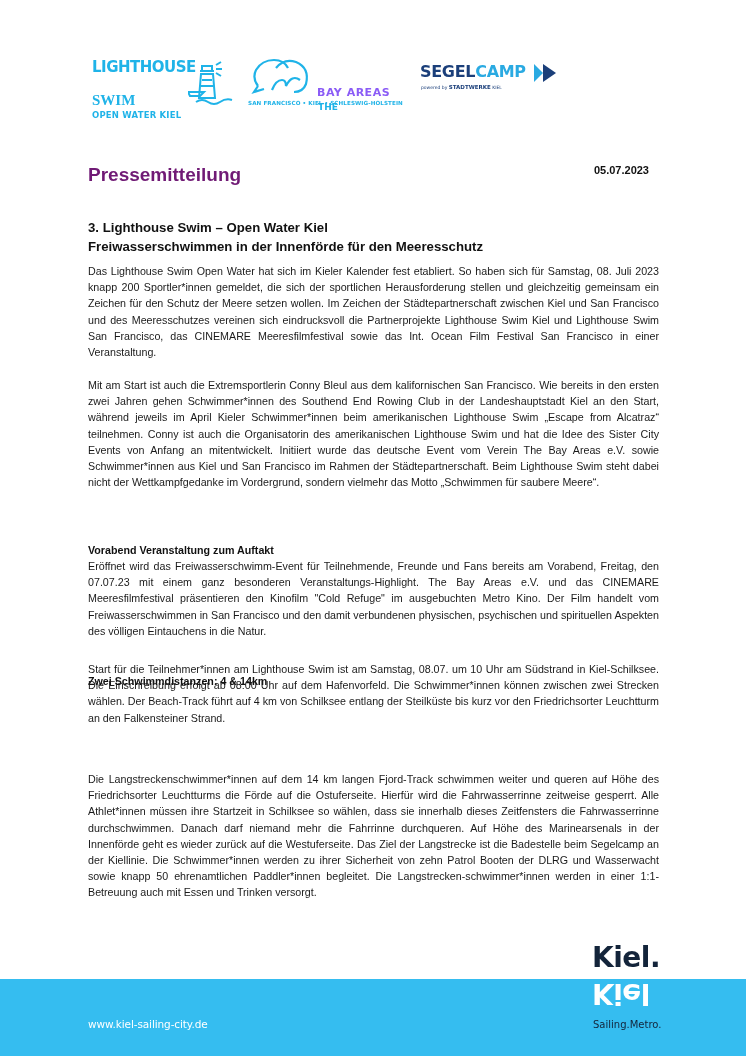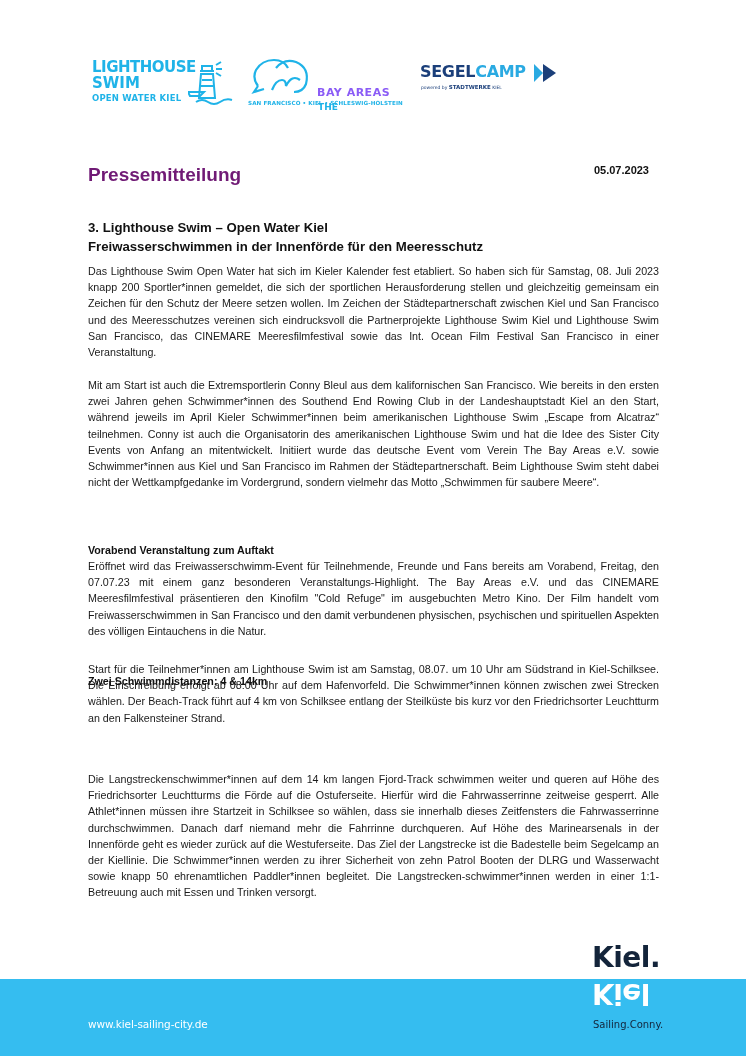--- a/index.html
+++ b/index.html
@@ -6,21 +6,21 @@
     body {
       width: 746px; height: 1056px; position: relative; overflow: hidden;
       background: #ffffff; color: #111;
       font-family: "Liberation Sans", "DejaVu Sans", sans-serif;
     }
     .logos { position: absolute; top: 44px; left: 0; width: 746px; height: 95px; }
     .logo { position: absolute; }
     .lh-logo { left: 92px; top: 16px; width: 150px; height: 50px; }
     .lh-text { position: absolute; left: 0; top: 0; color: #1fb3e8; font-weight: bold; line-height: 1; font-family: "DejaVu Sans", sans-serif; }
     .lh-text .l1 { font-size: 15px; letter-spacing: -0.5px; display:block; }
-    .lh-text .l2 { font-size: 15px; letter-spacing: 0px; display:block; margin-top:1px;}
+    .lh-text .l2 { font-size: 15px; letter-spacing: 0px; display:block; margin-top:18px;font-family:Liberation Serif, serif;}
     .lh-text .l3 { font-size: 8.5px; display:block; margin-top:3px; letter-spacing: 0.2px;}
     .lh-icon { position: absolute; left: 96px; top: 0; width: 48px; height: 50px; }
 
     .bay-logo { left: 244px; top: 8px; width: 170px; height: 60px; }
     .bay-icon { position: absolute; left: 6px; top: 4px; width: 64px; height: 40px; }
     .bay-the { position: absolute; left: 74px; top: 8px; font-size: 9px; font-weight: bold; color: #1fb3e8; font-family:"DejaVu Sans", sans-serif;margin-top:42px;}
     .bay-name { position: absolute; left: 73px; top: 34px; font-size: 11px; font-weight: bold; color: #8b5cf6; letter-spacing: 0.5px; font-family:"DejaVu Sans", sans-serif;}
     .bay-sub { position: absolute; left: 4px; top: 48px; font-size: 5.6px; font-weight: bold; color: #1fb3e8; letter-spacing: 0.1px; white-space: nowrap; font-family:"DejaVu Sans", sans-serif;}
 
     .segel-logo { left: 420px; top: 18px; width: 140px; height: 40px; text-align: right; }
@@ -130,14 +130,14 @@
 <div class="sub-head h3b">Zwei Schwimmdistanzen: 4 &amp; 14km</div>
 <p class="body-text p4">Start für die Teilnehmer*innen am Lighthouse Swim ist am Samstag, 08.07. um 10 Uhr am Südstrand in Kiel-Schilksee. Die Einschreibung erfolgt ab 08:00 Uhr auf dem Hafenvorfeld. Die Schwimmer*innen können zwischen zwei Strecken wählen. Der Beach-Track führt auf 4 km von Schilksee entlang der Steilküste bis kurz vor den Friedrichsorter Leuchtturm an den Falkensteiner Strand.</p>
 <p class="body-text p5">Die Langstreckenschwimmer*innen auf dem 14 km langen Fjord-Track schwimmen weiter und queren auf Höhe des Friedrichsorter Leuchtturms die Förde auf die Ostuferseite. Hierfür wird die Fahrwasserrinne zeitweise gesperrt. Alle Athlet*innen müssen ihre Startzeit in Schilksee so wählen, dass sie innerhalb dieses Zeitfensters die Fahrwasserrinne durchschwimmen. Danach darf niemand mehr die Fahrrinne durchqueren. Auf Höhe des Marinearsenals in der Innenförde geht es wieder zurück auf die Westuferseite. Das Ziel der Langstrecke ist die Badestelle beim Segelcamp an der Kiellinie. Die Schwimmer*innen werden zu ihrer Sicherheit von zehn Patrol Booten der DLRG und Wasserwacht sowie knapp 50 ehrenamtlichen Paddler*innen begleitet. Die Langstrecken-schwimmer*innen werden in einer 1:1-Betreuung auch mit Essen und Trinken versorgt.</p>
 
 <div class="footer-band"></div>
 <a class="footer-url">www.kiel-sailing-city.de</a>
 
 <div class="kiel-logo">
   <div class="kiel-top">Kiel.</div>
   <div class="kiel-mirror">Kiel</div>
-  <div class="kiel-sub">Sailing.Conny.</div>
+  <div class="kiel-sub">Sailing.Metro.</div>
 </div>
 
 </body></html>

